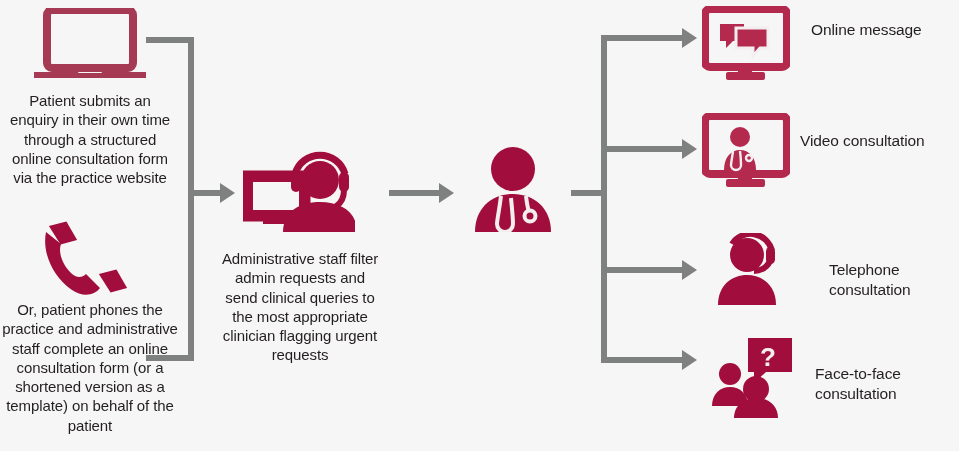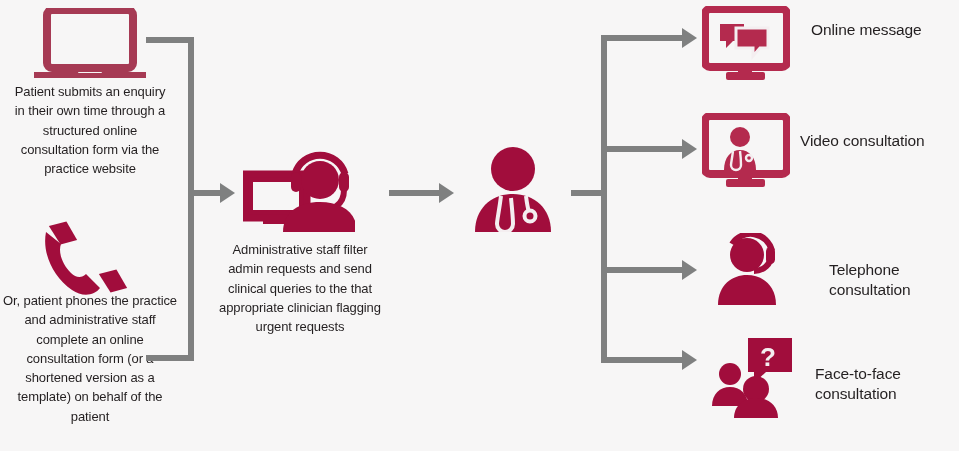--- a/index.html
+++ b/index.html
@@ -14,23 +14,24 @@
     height: 451px;
     background: #f7f6f6;
     font-family: "Liberation Sans", sans-serif;
     overflow: hidden;
   }
 
   .node-text {
     position: absolute;
     text-align: center;
     color: #231f20;
-    font-size: 13px;
+    font-size: 15px;
     line-height: 19.3px;
     letter-spacing: -0.1px;
+    margin-top: 9px;
   }
 
   .icon-box {
     position: absolute;
   }
   .icon-box svg { display: block; }
 
   .out-label {
     position: absolute;
     color: #231f20;
@@ -103,21 +104,21 @@
 
         <path d="M101 42 C101 58 88 62 80 62" fill="none" stroke="#a10d3c" stroke-width="6"></path>
 
         <circle cx="77" cy="32" r="19"></circle>
 
         <path d="M40 84 C40 64 56 54 77 54 C98 54 114 64 114 84 Z"></path>
       </g>
     </svg>
   </div>
 
-  <div class="node-text" style="left:217px; top:240px; width:166px;">Administrative staff filter admin requests and send clinical queries to the that appropriate clinician flagging urgent requests</div>
+  <div class="node-text" style="left:217px; top:240px; width:166px;">Administrative staff filter admin requests and send clinical queries to the most appropriate clinician flagging urgent requests</div>
 
   <div class="conn conn-h" style="left:389px; top:190px; width:52px;"></div>
   <div class="arrow-head" style="left:439px; top:183px;"></div>
 
   <div class="icon-box" style="left:468px; top:146px; width:90px; height:86px;">
     <svg width="90" height="86" viewBox="0 0 90 86">
       <g fill="#a10d3c">
         <circle cx="45" cy="23" r="22"></circle>
         <path d="M7 86 C7 62 24 48 45 48 C66 48 83 62 83 86 Z"></path>
 

